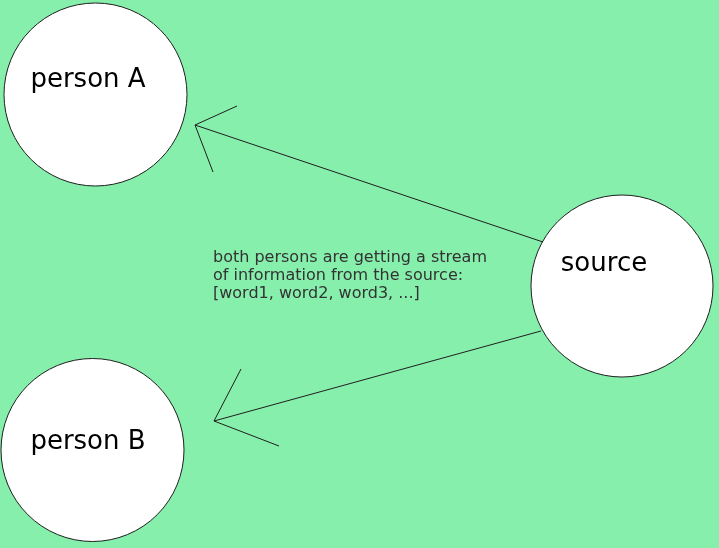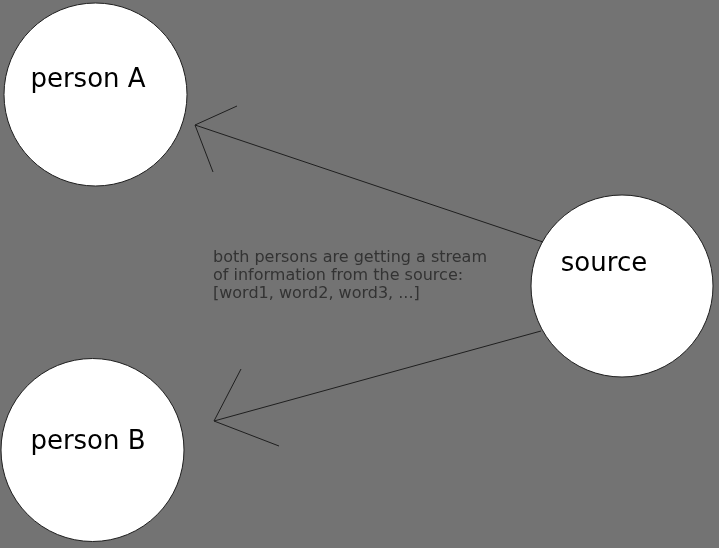--- a/index.html
+++ b/index.html
@@ -4,21 +4,21 @@
 <style>
   html, body {
     margin: 0;
     padding: 0;
     background: #ffffff;
   }
   #canvas {
     position: relative;
     width: 719px;
     height: 548px;
-    background: #737373;
+    background: #86efac;
     overflow: hidden;
     font-family: "DejaVu Sans", "Liberation Sans", sans-serif;
   }
   svg {
     display: block;
   }
   .node-circle {
     fill: #ffffff;
     stroke: #1f1f1f;
     stroke-width: 1;

